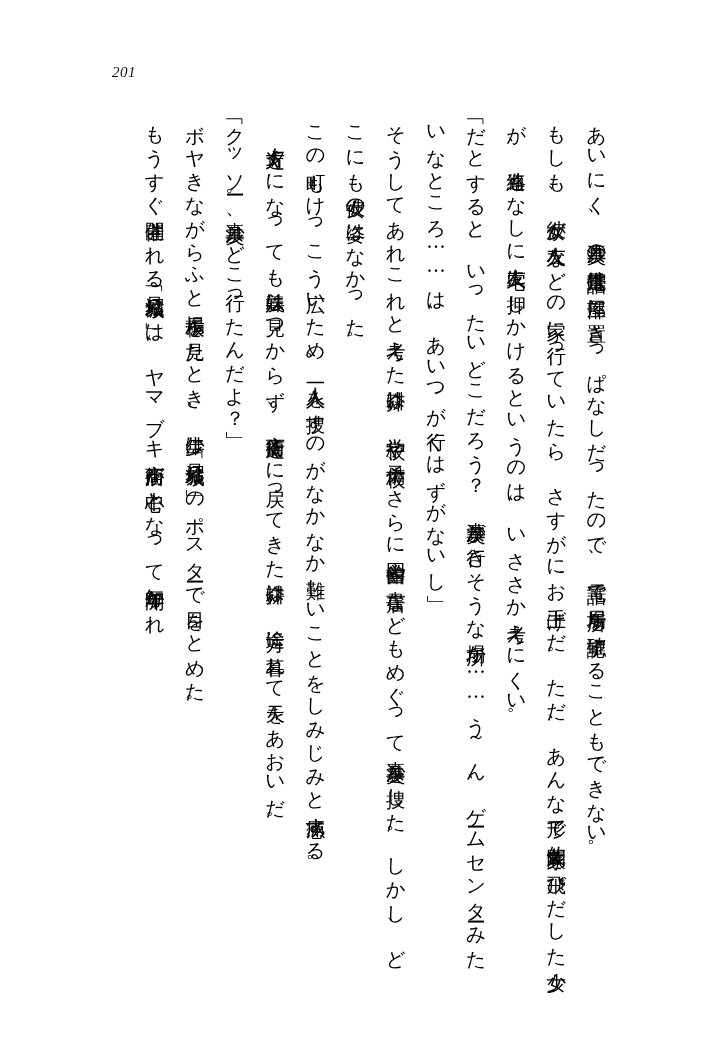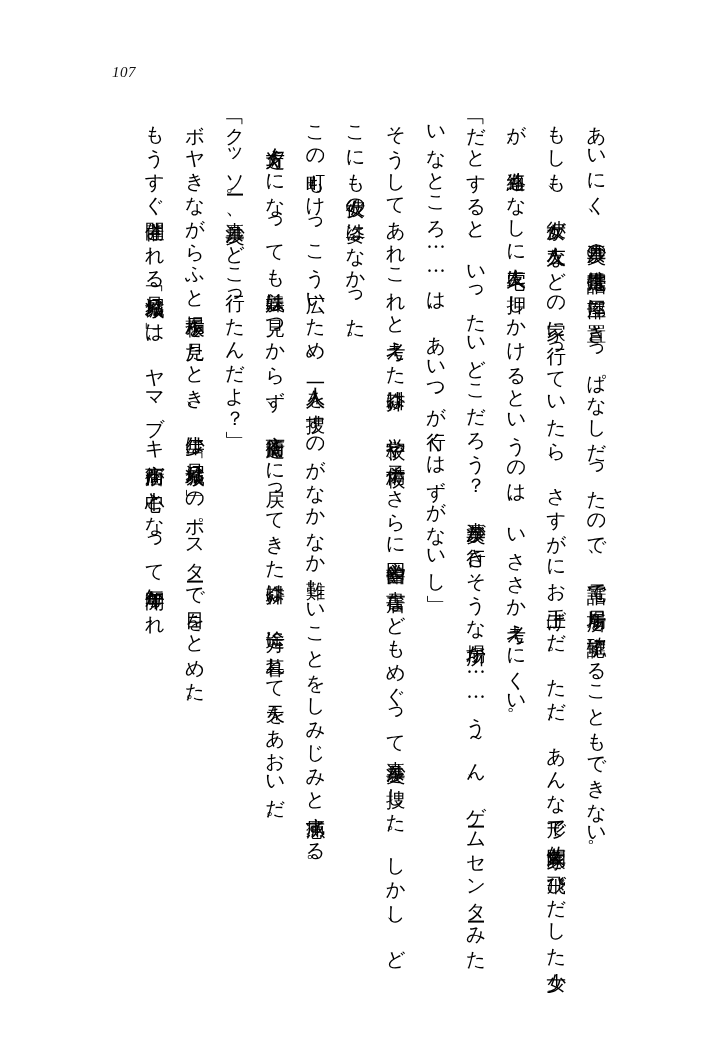--- a/index.html
+++ b/index.html
@@ -49,21 +49,21 @@
   }
   .text-block p.indent {
     text-indent: 1em;
   }
 </style>
 </head>
 <body>
 
 <div class="page">
 
-  <div class="page-number">107</div>
+  <div class="page-number">201</div>
 
   <div class="text-block">
     <p>あいにく、真沙美の携帯電話は部屋に置きっぱなしだったので、電話で居場所を確認することもできない。</p>
     <p>もしも、彼女が友人などの家に行っていたら、さすがにお手上げだ。ただ、あんな形で佐久間家を飛びだした少女が、連絡もなしに友人宅に押しかけるというのは、いささか考えにくい。</p>
     <p>「だとすると、いったいどこだろう？　真沙美が行きそうな場所か……う～ん、ゲームセンターみたいなところ……は、あいつが行くはずがないし」</p>
     <p>そうしてあれこれと考えた耕介は、学校や予備校、さらに図書館や書店などもめぐって真沙美を捜した。しかし、どこにも彼女の姿はなかった。</p>
     <p>この町もけっこう広いため、人一人を捜すのがなかなか難しいことをしみじみと痛感する。</p>
     <p class="indent">夕方近くになっても義妹は見つからず、商店街近くに戻ってきた耕介は、途方に暮れて天をあおいだ。</p>
     <p>「クッソー。真沙美、どこ行ったんだよ？」</p>
     <p>ボヤきながらふと掲示板を見たとき、少年は「見沼城祭り」のポスターで目をとめた。</p>

